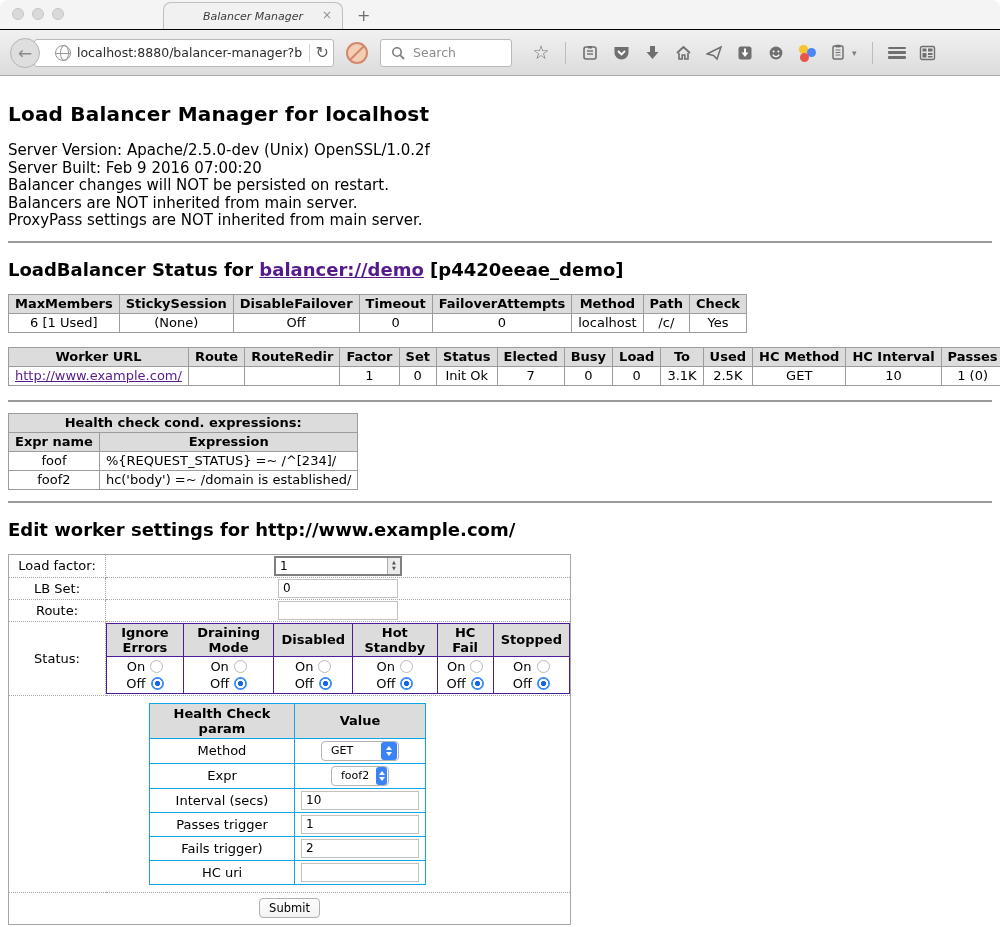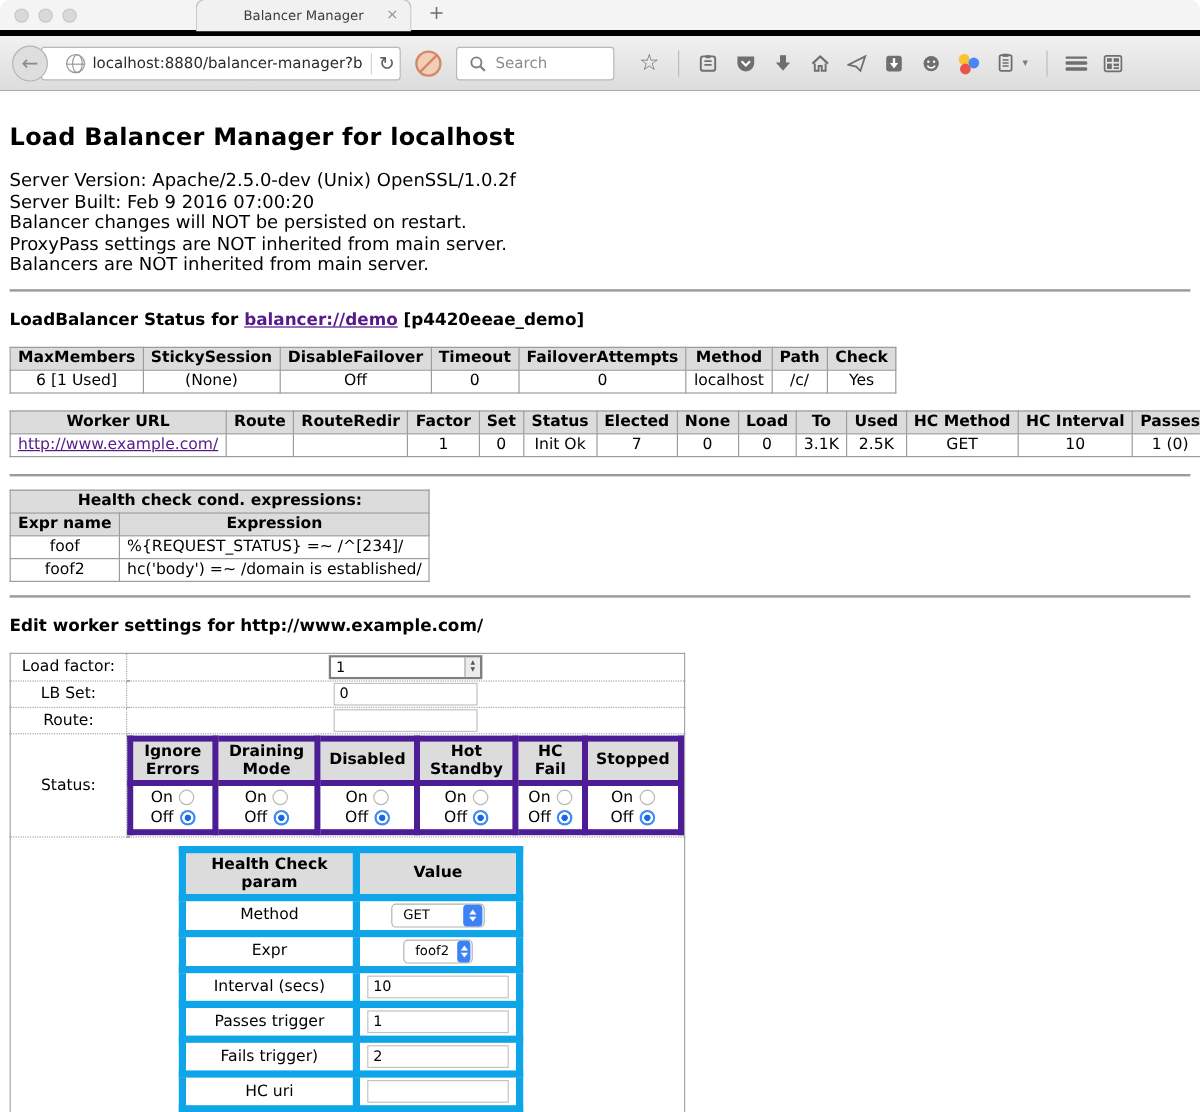--- a/index.html
+++ b/index.html
@@ -1,20 +1,20 @@
 <!DOCTYPE html>
 <html><head>
 <meta charset="utf-8">
 <style>
   * { box-sizing: border-box; margin: 0; padding: 0; }
   html,body { width:1000px; height:927px; background:#fff; font-family:"DejaVu Sans","Liberation Sans",sans-serif; }
   .window { width:1000px; height:927px; border-radius:8px 8px 0 0; overflow:hidden; background:#fff; }
 
   
-  .tabbar { height:30px; background:#f4f4f4; display:flex; align-items:center; border-bottom:5px solid #000000; position:relative; }
+  .tabbar { height:30px; background:#f4f4f4; display:flex; align-items:flex-end; border-bottom:1px solid #000000; position:relative;font-style:italic; }
   .traffic { display:flex; gap:8px; align-items:center; height:30px; padding:0 14px 0 12px; }
   .tl { width:12px; height:12px; border-radius:50%; background:#d9d9d9; border:1px solid #c6c6c6; }
   .tab { width:180px; height:27px; margin-left:85px; background:#f1f1f1; border:1px solid #bfbfbf; border-bottom:none; border-radius:8px 8px 0 0; display:flex; align-items:center; justify-content:center; gap:10px; position:relative; }
   .tab-title { font-size:11px; color:#3b3b3b; }
   .tab-close { position:absolute; right:10px; top:6px; font-size:12px; color:#8f8f8f; line-height:1; cursor:default; }
   .newtab { font-size:16px; color:#6f6f6f; margin:0 0 4px 14px; }
 
   .toolbar { height:46px; background:linear-gradient(#f1f1f1,#dcdcdc); border-bottom:1px solid #a9a9a9; display:flex; align-items:center; padding:0 10px; gap:8px; }
   .backbtn { width:30px; height:30px; border-radius:50%; background:#dedede; border:1px solid #b5b5b5; color:#8b8b8b; display:flex; align-items:center; justify-content:center; font-size:17px; margin-right:-14px; z-index:2; }
   .urlbar { width:300px; height:28px; background:#fff; border:1px solid #b9b9b9; border-radius:3px; display:flex; align-items:center; padding:0 4px 0 20px; }
@@ -40,47 +40,47 @@
   .dots .d3 { width:9px; height:9px; background:#e8554a; left:2px; bottom:0; }
   .caret { font-size:9px; color:#7c7c7c; margin-left:-8px; }
   .burger { width:18px; height:12px; display:flex; flex-direction:column; justify-content:space-between; }
   .burger i { height:2.5px; background:#6f6f6f; border-radius:1px; }
 
   
   .content { background:#fff; padding:6px 8px 0 8px; color:#000; }
   h1.pagetitle { font-size:20px; font-weight:bold; margin:20px 0 16px 0; letter-spacing:0.2px; }
   .intro { font-size:15px; line-height:1.17; }
   hr.rule { border:none; height:2px; background:#9b9b9b; margin:11px 0; }
-  .h3 { font-size:14px; font-weight:bold; margin:16px 0 14px 0; }
+  .h3 { font-size:18px; font-weight:bold; margin:16px 0 14px 0; }
   .h3 a, a.lnk { color:#551a8b; text-decoration:underline; cursor:pointer; }
 
   table.data { border-collapse:collapse; font-size:13px; margin-bottom:14px; }
   table.data th, table.data td { border:1px solid #9c9c9c; padding:1px 6px; text-align:center; height:19px; white-space:nowrap; }
   table.data th { background:#dcdcdc; font-weight:bold; }
   table.data { border:1px solid #7e7e7e; }
   td.lft { text-align:left !important;margin-left:42px; }
 
   table.formtbl { border-collapse:collapse; width:563px; font-size:13px; margin-top:14px; border:1px solid #a6a6a6; }
   table.formtbl > tbody > tr > td { border:1px dotted #a6a6a6; padding:1px 4px; }
   td.flabel { width:97px; text-align:center; }
   td.fval { text-align:center; }
   .tinput { width:120px; height:19px; border:1px solid #c2c2c2; font-size:12px; padding:1px 4px; font-family:"DejaVu Sans",sans-serif; }
   .numwrap { display:inline-flex; width:128px; height:20px; border:2px solid #7f7f7f; background:#fff; align-items:stretch; }
   .numwrap input { flex:1; border:none; outline:none; font-size:12px; padding:0 4px; min-width:0; font-family:"DejaVu Sans",sans-serif; }
   .stepper { width:13px; border-left:1px solid #aaa; background:#ececec; display:flex; flex-direction:column; align-items:center; justify-content:center; font-size:5px; color:#555; line-height:1.1; }
 
   table.statustbl { border-collapse:collapse; font-size:13px; margin:1px 0; }
-  table.statustbl th, table.statustbl td { border:5px solid #4c1d95; padding:1px 7px; text-align:center; }
+  table.statustbl th, table.statustbl td { border:1px solid #4c1d95; padding:1px 7px; text-align:center; }
   table.statustbl th { background:#dcdcdc; }
   .radioline { display:flex; align-items:center; justify-content:center; gap:5px; height:17px; }
   .radioline input { appearance:none; -webkit-appearance:none; width:13px; height:13px; border-radius:50%; border:1px solid #b9b9b9; background:#fff; margin:0; }
   .radioline input:checked { border:none; background:radial-gradient(circle,#1668e8 0 2.4px,#ffffff 2.9px 4.4px,#3b8bf8 4.9px); }
 
   table.hctbl { border-collapse:collapse; font-size:13px; margin:3px 0 3px 140px; border:1px solid #7e7e7e; }
-  table.hctbl th, table.hctbl td { border:6px solid #0ea5e9; padding:2px 6px; text-align:center; height:21px; }
+  table.hctbl th, table.hctbl td { border:1px solid #0ea5e9; padding:2px 6px; text-align:center; height:21px; }
   table.hctbl th { background:#dcdcdc; }
   .hc-param { width:145px; }
   .hc-value { width:128px; }
   .sel { display:inline-flex; align-items:center; height:20px; border:1px solid #b3b3b3; border-radius:4px; background:#fff; padding-left:9px; gap:6px; font-size:11px; }
   .sel .seltext { flex:1; text-align:left; }
   .selbtn { width:16px; height:18px; margin:0 1px; background:#3c82f7; border-radius:3px; display:flex; flex-direction:column; align-items:center; justify-content:center; gap:2px; }
   .selbtn i { width:0; height:0; border-left:3.5px solid transparent; border-right:3.5px solid transparent; }
   .selbtn .up { border-bottom:4px solid #fff; }
   .selbtn .dn { border-top:4px solid #fff; }
   .sel.w78 { width:78px; } .sel.w58 { width:58px; }
@@ -208,22 +208,22 @@
     </div>
   </div>
 
   <div class="content">
     <h1 class="pagetitle">Load Balancer Manager for localhost</h1>
 
     <div class="intro">
       <div>Server Version: Apache/2.5.0-dev (Unix) OpenSSL/1.0.2f</div>
       <div>Server Built: Feb 9 2016 07:00:20</div>
       <div>Balancer changes will NOT be persisted on restart.</div>
+      <div>Balancers are NOT inherited from main server.</div>
       <div>ProxyPass settings are NOT inherited from main server.</div>
-      <div>Balancers are NOT inherited from main server.</div>
     </div>
 
     <hr class="rule">
 
     <div class="h3"><span>LoadBalancer Status for </span><a class="lnk">balancer://demo</a><span> [p4420eeae_demo]</span></div>
 
     <table class="data" style="width:615px">
       <tbody>
           <tr>
         <th>MaxMembers</th>
@@ -251,21 +251,21 @@
     <table class="data" style="width:984px">
       <tbody>
           <tr>
         <th>Worker URL</th>
         <th>Route</th>
         <th>RouteRedir</th>
         <th>Factor</th>
         <th>Set</th>
         <th>Status</th>
         <th>Elected</th>
-        <th>None</th>
+        <th>Busy</th>
         <th>Load</th>
         <th>To</th>
         <th>Used</th>
         <th>HC Method</th>
         <th>HC Interval</th>
         <th>Passes</th>
 
       </tr>
       <tr>
         <td class="lft"><a class="lnk">http://www.example.com/</a></td>

